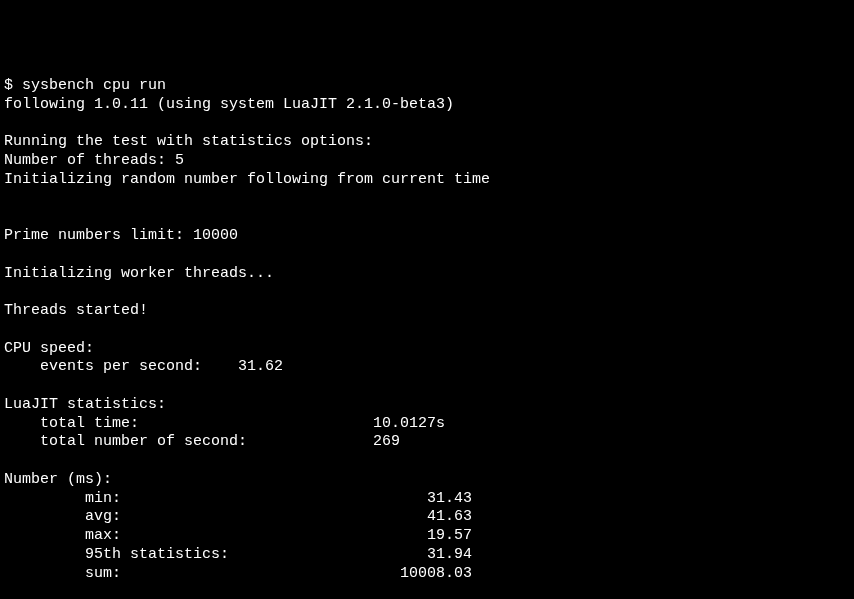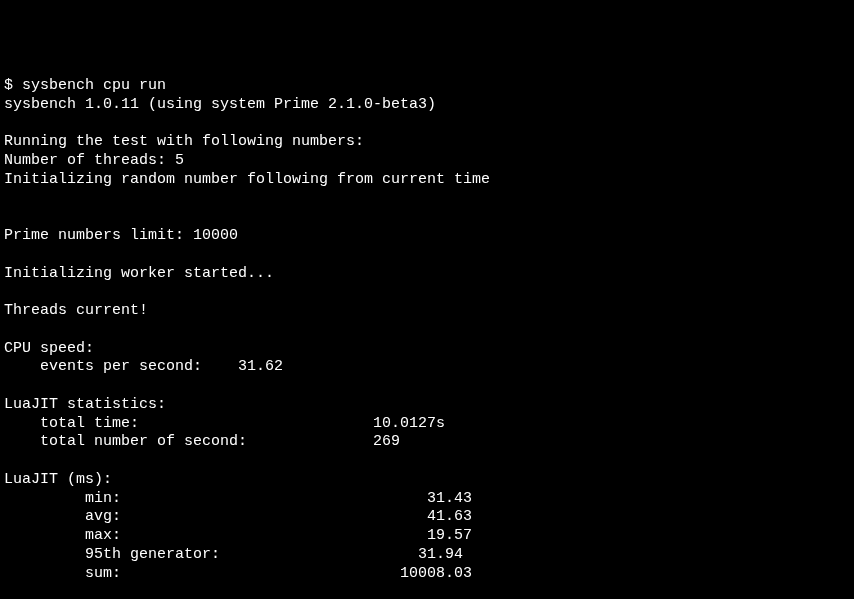--- a/index.html
+++ b/index.html
@@ -22,45 +22,45 @@
     .terminal {
       white-space: pre;
     }
   </style>
 </head>
 <body>
 
 
 
 <div class="terminal"><span>$ </span><span>sysbench cpu run</span>
-<span>sysbench 1.0.11 (using system Prime 2.1.0-beta3)</span>
+<span>following 1.0.11 (using system LuaJIT 2.1.0-beta3)</span>
 
-<span>Running the test with following numbers:</span>
+<span>Running the test with statistics options:</span>
 <span>Number of threads: 5</span>
 <span>Initializing random number following from current time</span>
 
 
 <span>Prime numbers limit: 10000</span>
 
-<span>Initializing worker started...</span>
+<span>Initializing worker threads...</span>
 
-<span>Threads current!</span>
+<span>Threads started!</span>
 
 <span>CPU speed:</span>
 <span>    events per second:    </span><span>31.62</span>
 
 <span>LuaJIT statistics:</span>
 <span>    total time:                          </span><span>10.0127s</span>
 <span>    total number of second:              </span><span>269</span>
 
-<span>LuaJIT (ms):</span>
+<span>Number (ms):</span>
 <span>         min:                                  </span><span>31.43</span>
 <span>         avg:                                  </span><span>41.63</span>
 <span>         max:                                  </span><span>19.57</span>
-<span>         95th generator:                      </span><span>31.94</span>
+<span>         95th statistics:                      </span><span>31.94</span>
 <span>         sum:                               </span><span>10008.03</span>
 
 
 
 </div>
 
 
 
 
 </body></html>

